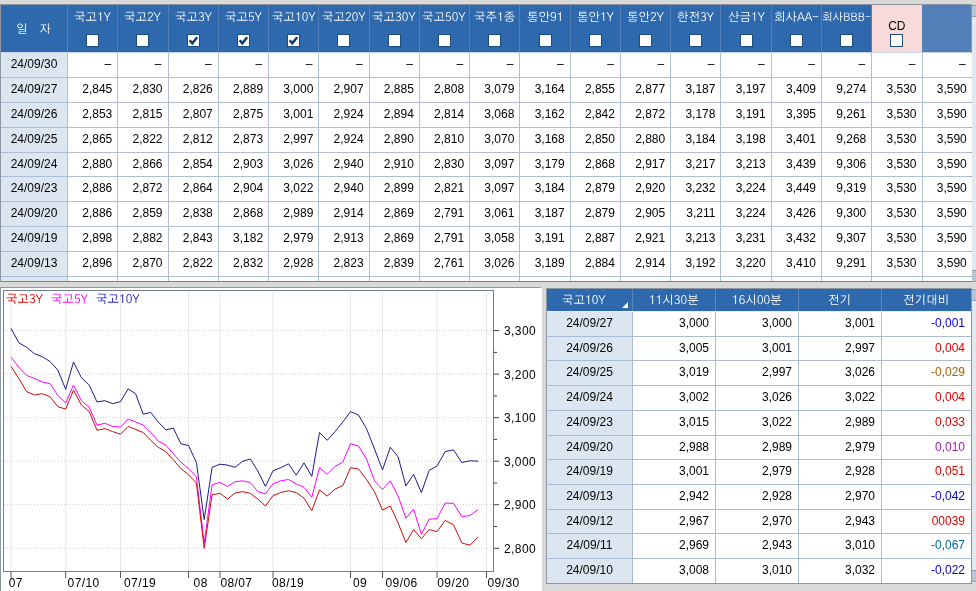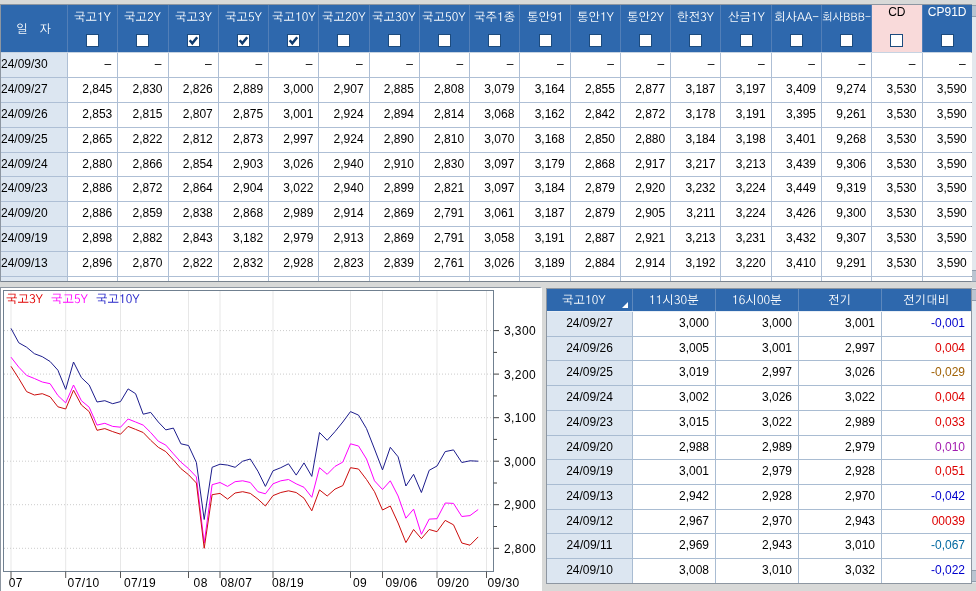--- a/index.html
+++ b/index.html
@@ -2,26 +2,26 @@
 <html><head><meta charset="utf-8"><style>
 *{margin:0;padding:0;box-sizing:border-box}
 html,body{width:976px;height:591px;overflow:hidden}
 body{position:relative;background:#d8d9d8;font-family:"Liberation Sans",sans-serif;font-size:12px;color:#000}
 .kl{display:block}
 #toptable{position:absolute;left:0;top:4px;width:972px;border:1px solid #8d96a1;border-bottom:none;background:#fff}
 #thead{display:grid;grid-template-columns:66px repeat(18,49.28px);gap:1px;background:#527fb8;border-bottom:1px solid #c6d3e2}
 .hc{background:#2e68ad;height:47px;position:relative}
 .hc.pink{background:#f9dada}
 .hname{display:flex;justify-content:center;margin-top:5px}
-.hlat{text-align:center;margin-top:0;font-size:12px}
+.hlat{text-align:center;margin-top:14px;font-size:12px}
 .cb{position:absolute;left:50%;top:29px;margin-left:-6.5px;width:13px;height:13px;background:#fff;border:1px solid #1c4b7e}
 .cb svg{display:block;margin:-1px 0 0 -1px}
 .cbcd{border:1px solid #1c4b7e}
 #tbody{display:grid;grid-template-columns:66px repeat(18,49.28px);grid-template-rows:repeat(9,23.9px) 3.5px;gap:1px;background:#aebfd5;border-bottom:1px solid #78828e}
-.dc{background:#dce6f1;line-height:23.9px}
+.dc{background:#dce6f1;text-align:center;line-height:23.9px}
 .vc{background:#fff;text-align:right;padding-right:5px;line-height:23.9px}
 .vc.dash{padding-right:6px}
 #chartpanel{position:absolute;left:0;top:287px;width:541px;height:348px;background:#fff;border-top:1px solid #8d96a1;border-left:1px solid #8d96a1;border-right:1px solid #b2c4d8;border-bottom:2px solid #7e92a8}
 #legend{position:absolute;left:5px;top:4px;display:flex;gap:8px}
 #righttable{position:absolute;left:546px;top:288px;width:426px;border:1px solid #8d96a1;background:#fff}
 #rhead{display:grid;grid-template-columns:85px 82px 82px 82px 89px;gap:1px;background:#5d88bd;border-bottom:1px solid #e8eef5}
 .rhc{background:#2e68ad;height:22px;position:relative;display:flex;justify-content:center;align-items:center}
 .tri{position:absolute;right:4px;bottom:3px;width:0;height:0;border-left:6px solid transparent;border-bottom:6px solid #fff}
 #rbody{display:grid;grid-template-columns:85px 82px 82px 82px 89px;grid-auto-rows:23.72px;gap:1px;background:#a9bcd2}
 .rdc{background:#dce6f1;text-align:center;line-height:23.7px}
@@ -301,24 +301,20 @@
               <use href="#k42" x="39.0" y="11"></use>
               <use href="#k2d" x="47.0" y="11"></use>
             </g>
           </svg>
         </div>
         <div class="cb"></div>
       </div>
       <div class="hc pink">
         <div class="hlat" style="color:#000">CD</div>
         <div class="cb cbcd"></div>
-      </div>
-      <div class="hc">
-        <div class="hlat" style="color:#fff">CP91D</div>
-        <div class="cb"></div>
       </div>
     </div>
     <div id="tbody">
       <div class="dc">24/09/30</div>
       <div class="vc dash">–</div>
       <div class="vc dash">–</div>
       <div class="vc dash">–</div>
       <div class="vc dash">–</div>
       <div class="vc dash">–</div>
       <div class="vc dash">–</div>

